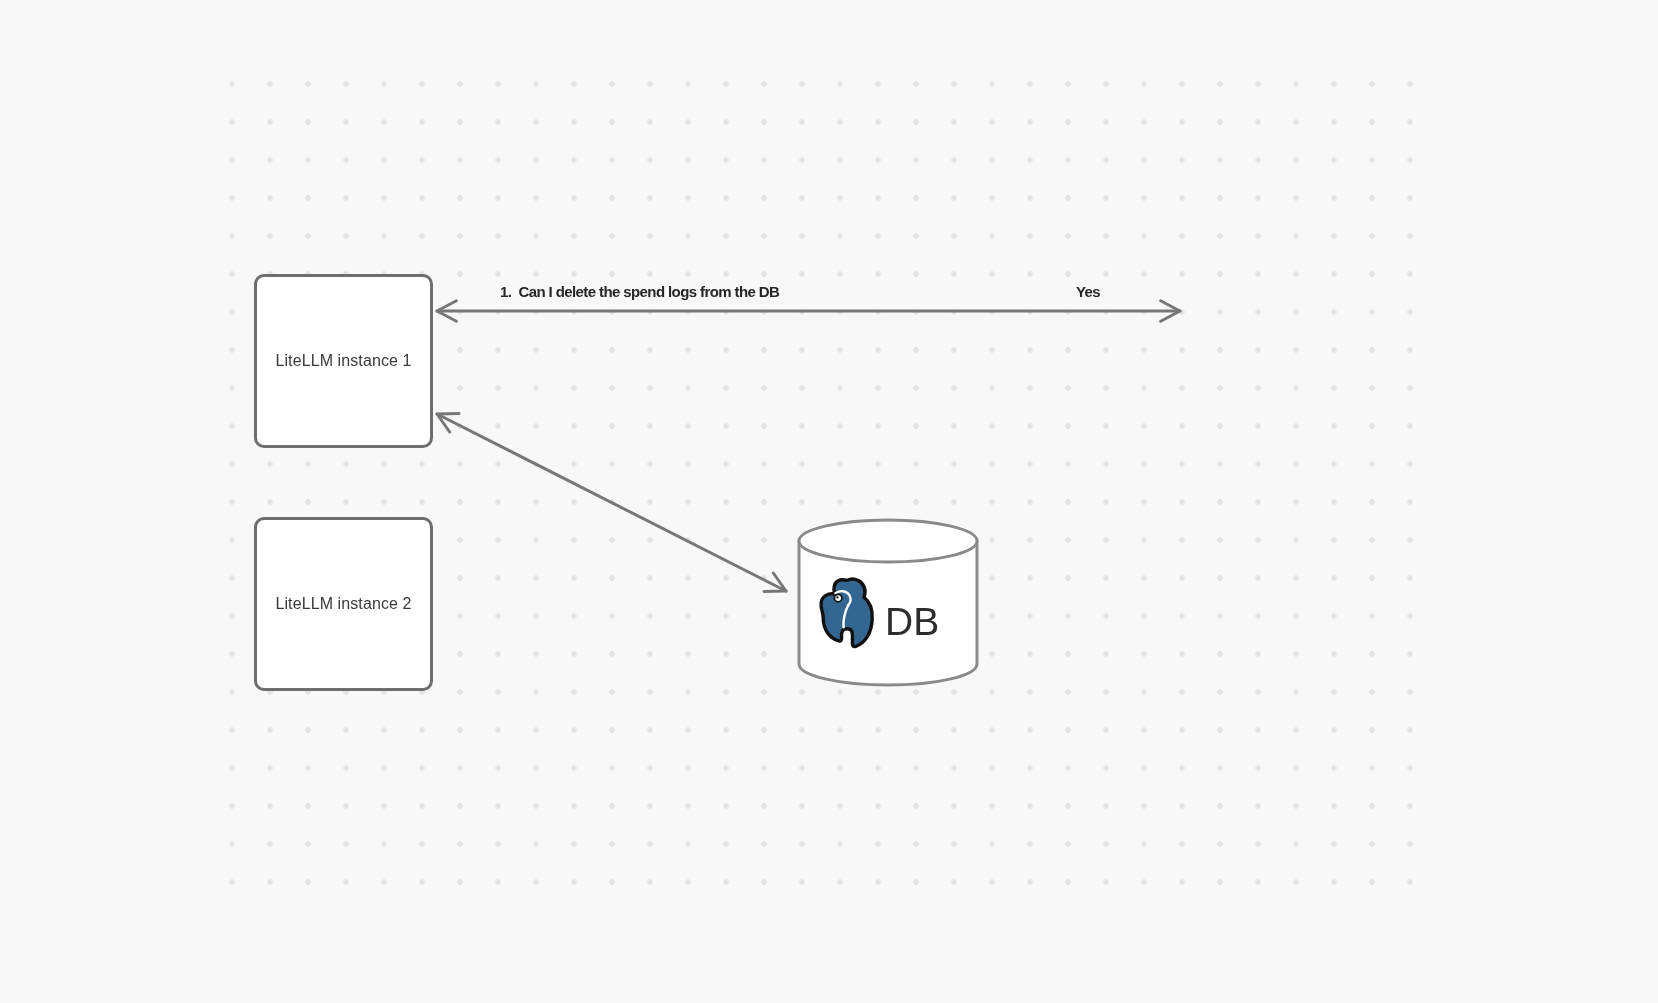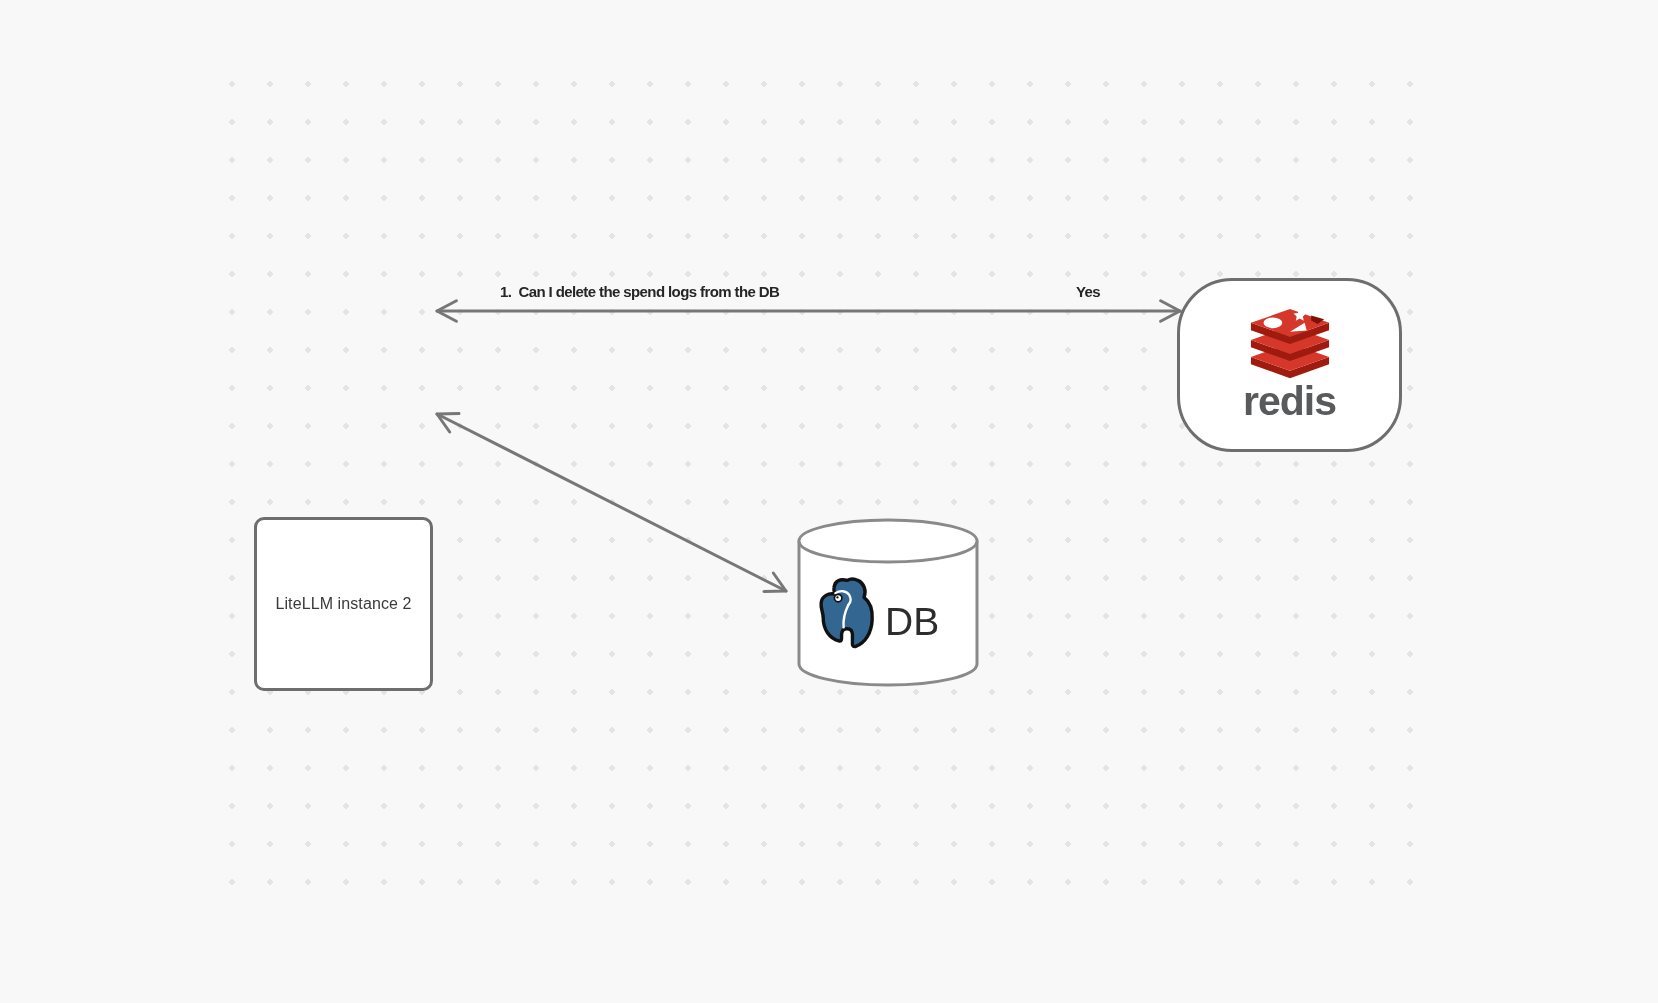--- a/index.html
+++ b/index.html
@@ -69,48 +69,27 @@
       <polyline points="456.4,300.7 437,311 456.4,321.3"></polyline>
       <polyline points="1160.6,300.7 1180,311 1160.6,321.3"></polyline>
     </g>
     <g stroke="#777777" stroke-width="3" fill="none" stroke-linecap="round" stroke-linejoin="round">
       <line x1="437" y1="414" x2="786" y2="591"></line>
       <polyline points="459,413.6 437,414 449.7,432"></polyline>
       <polyline points="773.3,573 786,591 764,591.4"></polyline>
     </g>
   </svg>
 
+  <div class="node box-instance" id="node-instance-1">
+    <span class="node-label">LiteLLM instance 1</span>
+  </div>
   <div class="node box-instance" id="node-instance-2">
     <span class="node-label">LiteLLM instance 2</span>
   </div>
 
-  <div class="node" id="node-redis">
-    <svg width="82" height="70" viewBox="0 0 100 86">
-
-      <g transform="translate(0,42)">
-        <path d="M2,17 L2,26 L50,43 L98,26 L98,17 L50,34 Z" fill="#a01b0f"></path>
-        <path d="M50,0 L98,17 L50,34 L2,17 Z" fill="#d5372a"></path>
-      </g>
-
-      <g transform="translate(0,21)">
-        <path d="M2,17 L2,26 L50,43 L98,26 L98,17 L50,34 Z" fill="#a01b0f"></path>
-        <path d="M50,0 L98,17 L50,34 L2,17 Z" fill="#d5372a"></path>
-      </g>
-
-      <g>
-        <path d="M2,17 L2,26 L50,43 L98,26 L98,17 L50,34 Z" fill="#a01b0f"></path>
-        <path d="M50,0 L98,17 L50,34 L2,17 Z" fill="#d5372a"></path>
-        <ellipse cx="29" cy="17" rx="11.5" ry="6.5" fill="#ffffff"></ellipse>
-        <polygon points="62,0 64.4,4.9 69.6,5.5 65.8,9.2 66.9,14.4 62,11.8 57.1,14.4 58.2,9.2 54.4,5.5 59.6,4.9" fill="#ffffff"></polygon>
-        <polygon points="50,28 68,17 70.5,26.5" fill="#ffffff"></polygon>
-        <polygon points="76,8 92,12.5 84,18.5 76,14" fill="#7e1105"></polygon>
-      </g>
-    </svg>
-    <span class="redis-wordmark">redis</span>
-  </div>
 
   <svg id="db-svg" width="185" height="172" viewBox="0 0 185 172">
     <path d="M3,24 L3,147 A89,21 0 0 0 181,147 L181,24" fill="#ffffff" stroke="#8a8a8a" stroke-width="3"></path>
     <ellipse cx="92" cy="24" rx="89" ry="21" fill="#ffffff" stroke="#8a8a8a" stroke-width="3"></ellipse>
 
     <g transform="translate(17,60) scale(0.68)">
       <path d="M50,5 C40,2 32,6 31,15 C30,19 31,22 32,25
                C23,23 13,28 12,38 C11,46 15,52 15,60
                C15,77 24,90 38,94 C41,95 42,93 42,90
                L42,85 C42,79 45,76 50,76 C55,76 58,79 58,85

